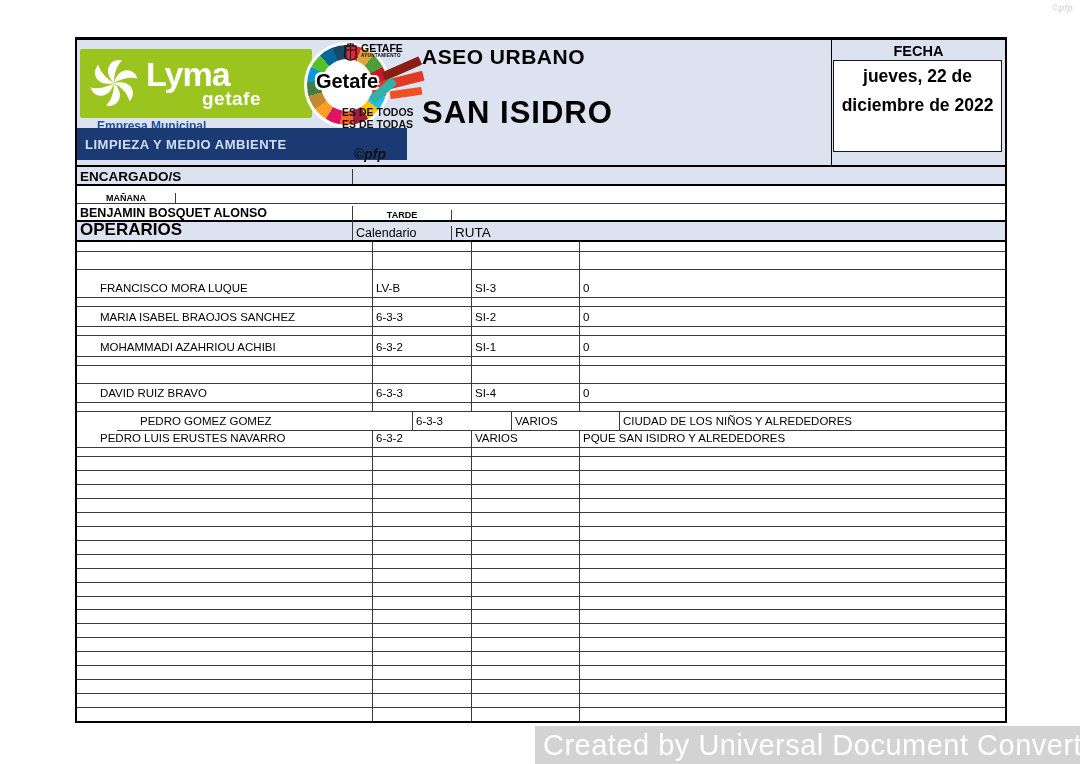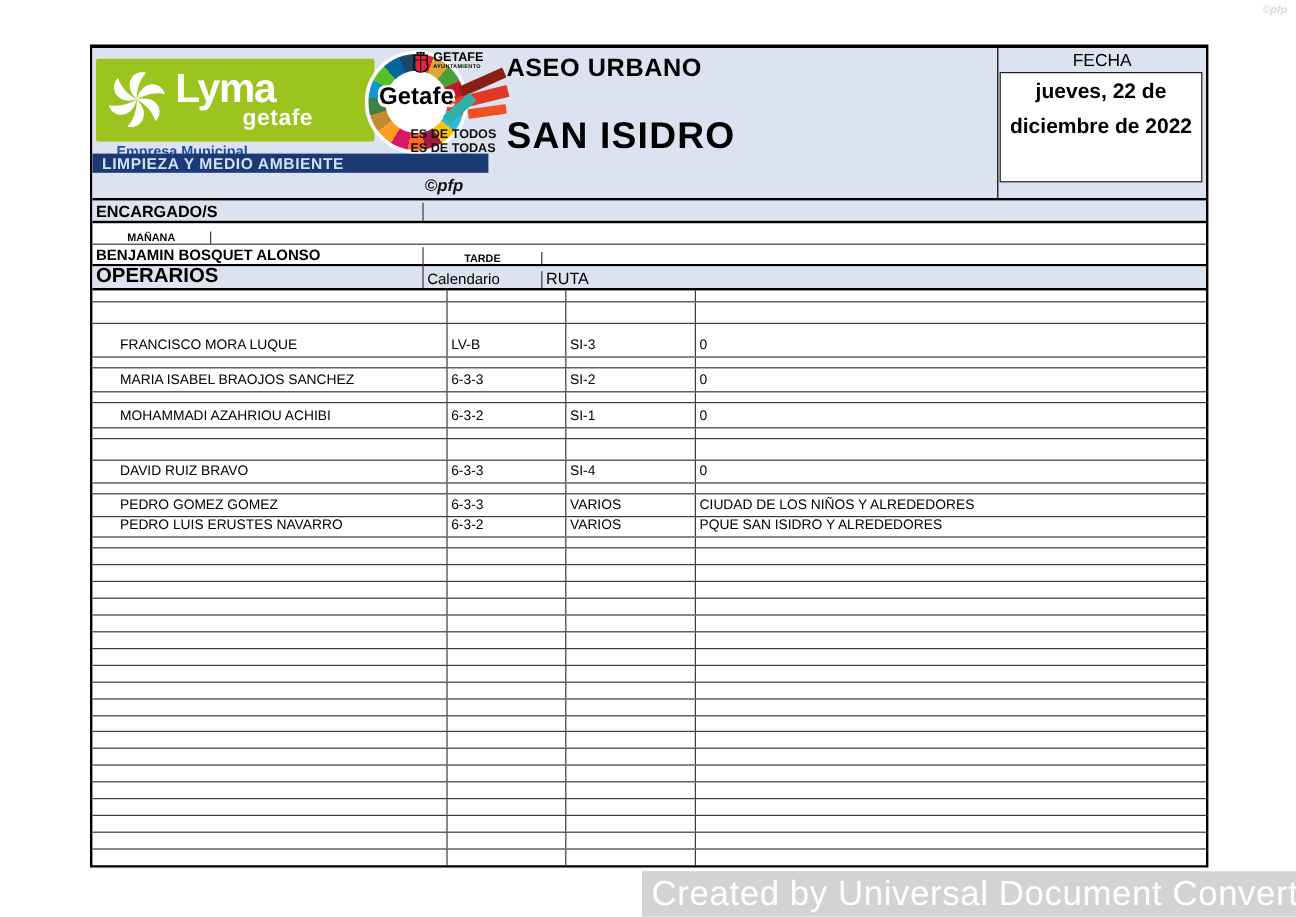--- a/index.html
+++ b/index.html
@@ -40,21 +40,21 @@
     color:#fff;letter-spacing:-1px;line-height:1;
   }
   .brand-sub{
     position:absolute;left:122px;top:40px;font-size:19px;font-weight:bold;
     color:#fff;letter-spacing:0.5px;line-height:1;
   }
   .empresa{
     position:absolute;left:20px;top:79px;font-size:12px;font-weight:bold;color:#1f4e9c;
   }
   .navy-bar{
-    position:absolute;left:0;top:88px;width:330px;height:16px;background:#1b3a74;
+    position:absolute;left:0;top:88px;width:330px;height:32px;background:#1b3a74;
     color:#cfe0f5;font-size:13px;font-weight:bold;display:flex;align-items:center;
     padding-left:8px;box-sizing:border-box;letter-spacing:0.5px;white-space:nowrap;
   }
   .pfp-logo{
     position:absolute;left:277px;top:106px;font-size:14px;font-weight:bold;
     font-style:italic;color:#111;
   }
   
   .sdg-wheel{
     position:absolute;left:227px;top:2px;width:86px;height:86px;border-radius:50%;
@@ -93,21 +93,21 @@
   .title-wrap{
     position:absolute;left:345px;top:0;right:175px;text-align:left;
   }
   .title-1{font-size:21px;font-weight:bold;margin-top:5px;letter-spacing:0.5px;}
   .title-2{font-size:31px;font-weight:bold;margin-top:26px;letter-spacing:1px;}
   
   .fecha-cell{
     position:absolute;right:0;top:0;bottom:0;width:174px;
     border-left:1px solid #000;box-sizing:border-box;
   }
-  .fecha-label{text-align:center;font-size:14.5px;font-weight:normal;margin-top:3px;}
+  .fecha-label{text-align:center;font-size:14.5px;font-weight:bold;margin-top:3px;}
   .fecha-box{
     position:absolute;left:1px;top:20px;width:169px;height:92px;background:#fff;
     border:1.5px solid #1a1a1a;box-sizing:border-box;text-align:center;
     font-size:17.5px;font-weight:bold;line-height:29px;padding-top:1px;
   }
   
   .row{display:flex;box-sizing:border-box;align-items:flex-end;}
   .cell{
     box-sizing:border-box;border-right:1px solid #3a3a3a;
     display:flex;align-items:center;padding:0 3px;overflow:hidden;white-space:nowrap;
@@ -291,21 +291,21 @@
         <div class="bcell w-cal">6-3-3</div>
         <div class="bcell w-ruta">SI-4</div>
         <div class="bcell w-rest bc-desc">0</div>
       </div>
       <div class="brow" style="height: 9px; flex: 0 0 9px;">
         <div class="bcell w-name"></div>
         <div class="bcell w-cal"></div>
         <div class="bcell w-ruta"></div>
         <div class="bcell w-rest bc-desc"></div>
       </div>
-      <div class="brow" style="height: 19px; flex: 0 0 19px;">
+      <div class="brow" style="height: 19px; flex: 0 0 19px; margin-left: 40px;">
         <div class="bcell w-name">PEDRO GOMEZ GOMEZ</div>
         <div class="bcell w-cal">6-3-3</div>
         <div class="bcell w-ruta">VARIOS</div>
         <div class="bcell w-rest bc-desc">CIUDAD DE LOS NIÑOS Y ALREDEDORES</div>
       </div>
       <div class="brow" style="height: 17px; flex: 0 0 17px;">
         <div class="bcell w-name">PEDRO LUIS ERUSTES NAVARRO</div>
         <div class="bcell w-cal">6-3-2</div>
         <div class="bcell w-ruta">VARIOS</div>
         <div class="bcell w-rest bc-desc">PQUE SAN ISIDRO Y ALREDEDORES</div>

